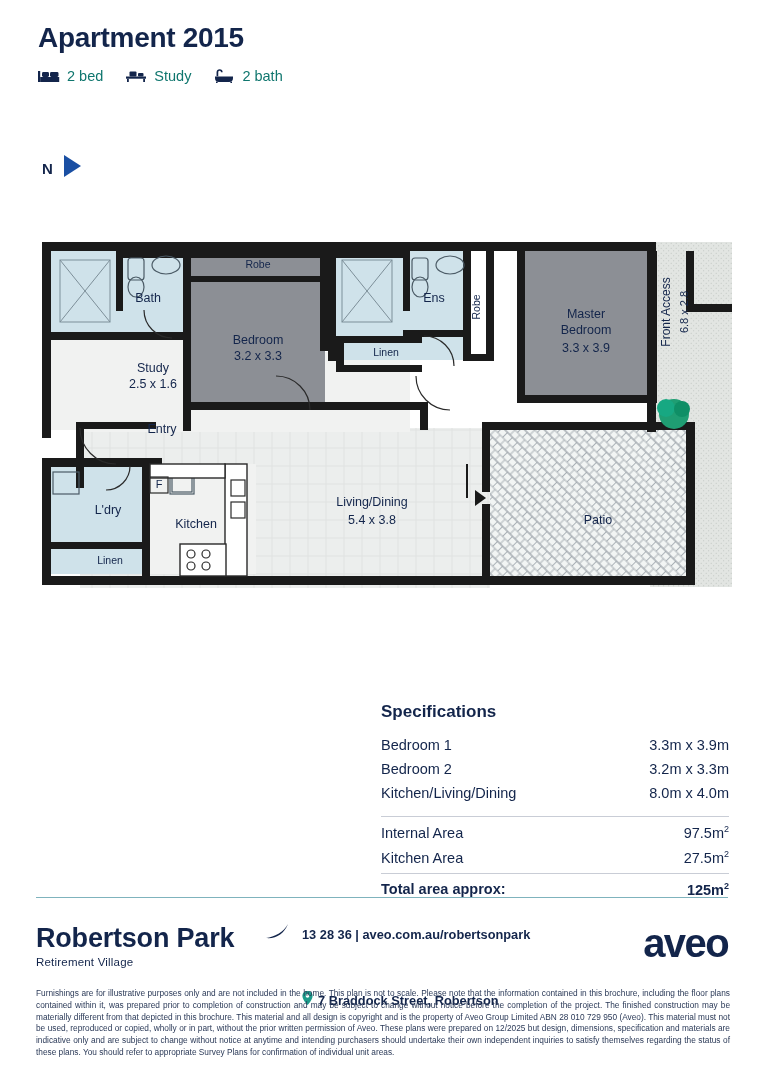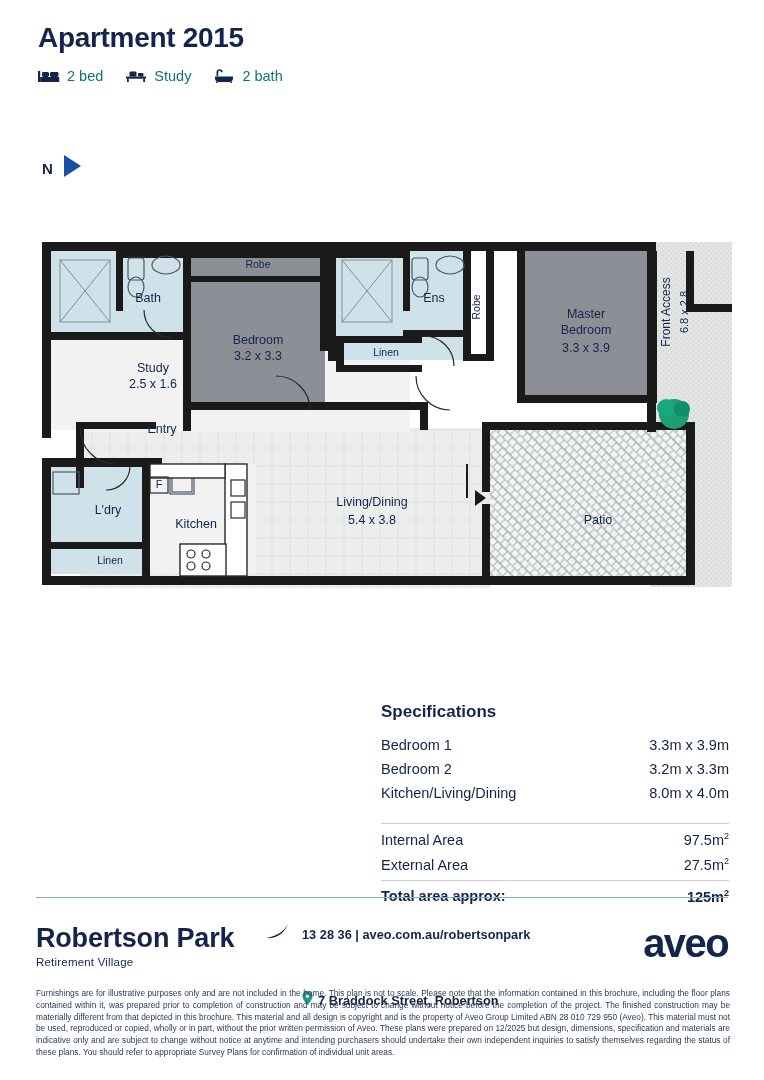--- a/index.html
+++ b/index.html
@@ -73,21 +73,21 @@
     font-weight: bold;
     margin: 17px 0 11px 0;
   }
   .spec-row {
     display: flex;
     justify-content: space-between;
     align-items: baseline;
     padding: 4px 0;
     gap: 44px;
   }
-  .spec-row.sep { border-top: 1px solid #c9cdd6; margin-top: 18px; padding-top: 7px; }
+  .spec-row.sep { border-top: 1px solid #c9cdd6; margin-top: 11px; padding-top: 7px; }
   .spec-row.total { border-top: 1px solid #c9cdd6; margin-top: 3px; padding-top: 7px; font-weight: bold; align-items: center; }
   .spec-val sup { font-size: 9px; vertical-align: super; }
 
   
   .footer-rule {
     position: absolute;
     left: 36px;
     top: 897px;
     width: 692px;
     height: 1px;
@@ -425,21 +425,21 @@
   <div class="spec-row">
     <span>Kitchen/Living/Dining</span>
     <span class="spec-val">8.0m x 4.0m</span>
   </div>
 
   <div class="spec-row sep">
     <span>Internal Area</span>
     <span class="spec-val"><span>97.5m</span><sup>2</sup></span>
   </div>
   <div class="spec-row">
-    <span>External Area</span>
+    <span>Kitchen Area</span>
     <span class="spec-val"><span>27.5m</span><sup>2</sup></span>
   </div>
 
   <div class="spec-row total">
     <span>Total area approx:</span>
     <span class="spec-val"><span>125m</span><sup>2</sup></span>
   </div>
 </div>
 
 <div class="footer-rule"></div>

